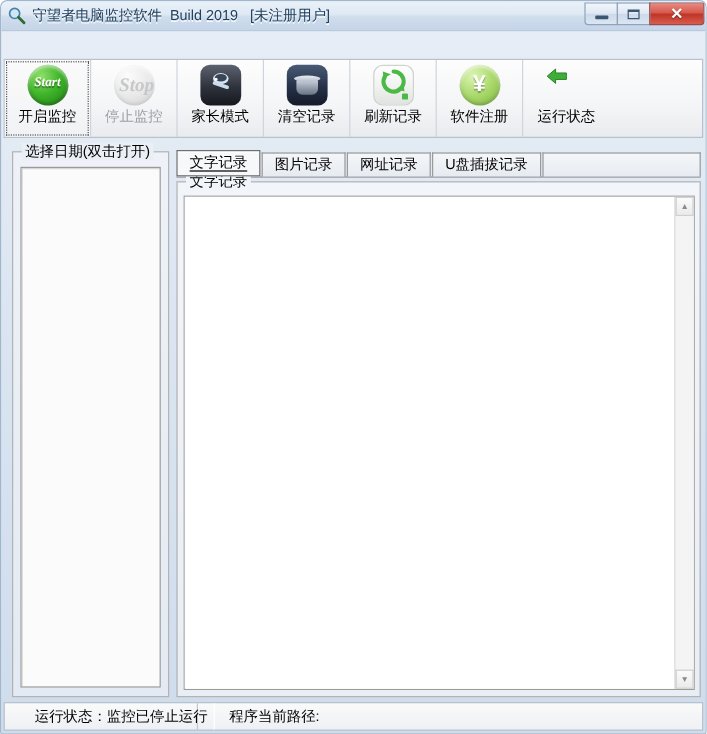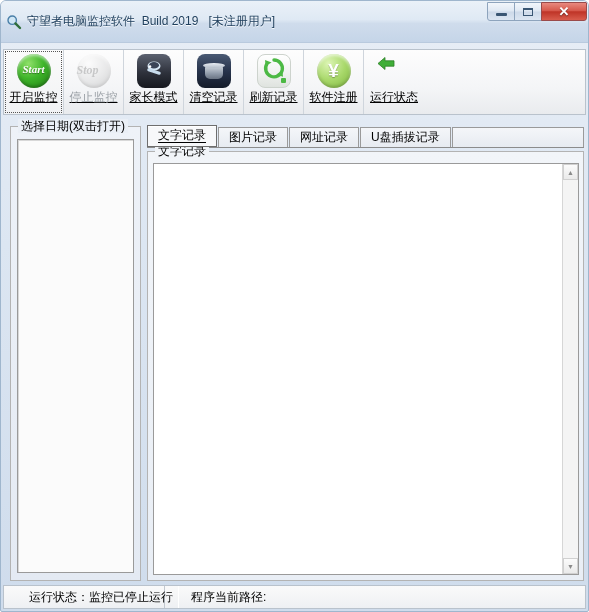--- a/index.html
+++ b/index.html
@@ -20,21 +20,21 @@
     background: linear-gradient(180deg,#e8eef6 0%,#dce6f2 40%,#cfdcec 100%);
     border: 1px solid #9fb6cd;
     border-radius: 6px 6px 2px 2px;
   }
 
   
   .titlebar {
     position: absolute;
     left: 0; top: 0;
     width: 589px;
-    height: 42px;
+    height: 25px;
     box-sizing: border-box;
     background: linear-gradient(180deg,#eaf1f8 0%,#dfe9f4 45%,#cfdcec 55%,#c5d5e8 100%);
     display: flex;
     align-items: center;
     border-bottom: 1px solid #b9cade;
   }
   .title-icon {
     width: 16px; height: 16px;
     margin-left: 5px; margin-right: 5px;
     position: relative;
@@ -117,30 +117,29 @@
     left: 2px; top: 48px;
     width: 583px;
     height: 66px;
     box-sizing: border-box;
     background: linear-gradient(180deg,#fdfdfd 0%,#f4f5f7 60%,#e9ebee 100%);
     border: 1px solid #b9c2cc;
     display: flex;
     align-items: stretch;
   }
   .tbtn {
-    width: 60px;
+    width: 72px;
     box-sizing: border-box;
     display: flex;
     flex-direction: column;
     align-items: center;
     justify-content: flex-start;
     padding-top: 4px;
     border-right: 1px solid #cfd5dc;
     position: relative;
-    text-decoration: underline;
   }
   .tbtn:last-child { border-right: none; }
   .tbtn.focused::after {
     content: "";
     position: absolute;
     left: 1px; top: 1px; right: 1px; bottom: 1px;
     border: 1px dotted #555;
   }
   .tbtn.focused {
     background: linear-gradient(180deg,#fbfbfb 0%,#f1f2f4 100%);
@@ -182,22 +181,22 @@
     color: #ffffff;
     text-shadow: 0 1px 1px rgba(0,0,0,0.4);
     font-family: "Liberation Serif", serif;
   }
   .ic-stop {
     background: radial-gradient(circle at 34% 28%, #fefefe 0%, #d9d9d9 50%, #a9a9a9 100%);
     box-shadow: inset 0 -2px 3px rgba(0,0,0,0.22), inset 0 2px 3px rgba(255,255,255,0.7);
   }
   .ic-stop .txt {
     position: absolute; left: 0; right: 0; top: 9px;
-    text-align: left;
-    font-size: 12px; font-style: italic; font-weight: bold;
+    text-align: right;
+    font-size: 16px; font-style: italic; font-weight: bold;
     color: #8d8d8d;
     font-family: "Liberation Serif", serif;
   }
   .ic-gear {
     background: linear-gradient(180deg,#a56de0 0%,#7b3fc4 50%,#5d2ca4 100%);
   }
   .ic-gear .g {
     position: absolute; left: 50%; top: 50%;
     transform: translate(-50%,-50%);
     width: 20px; height: 20px;

